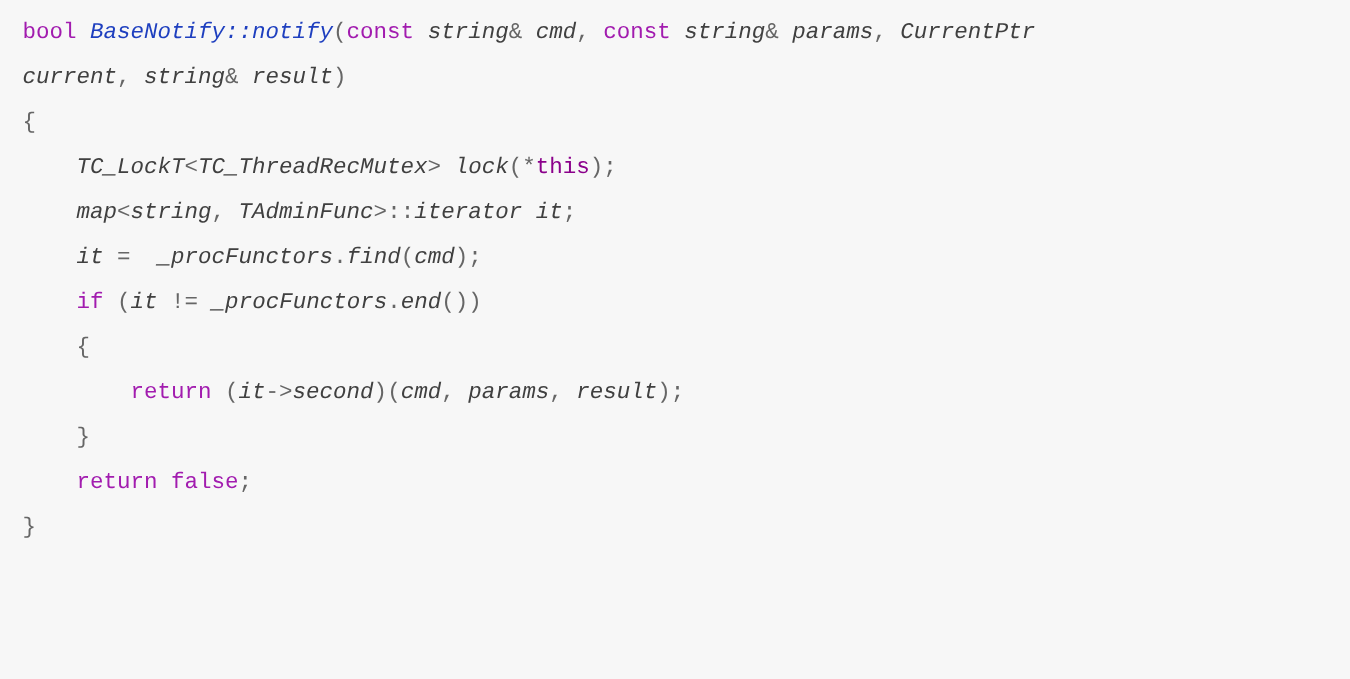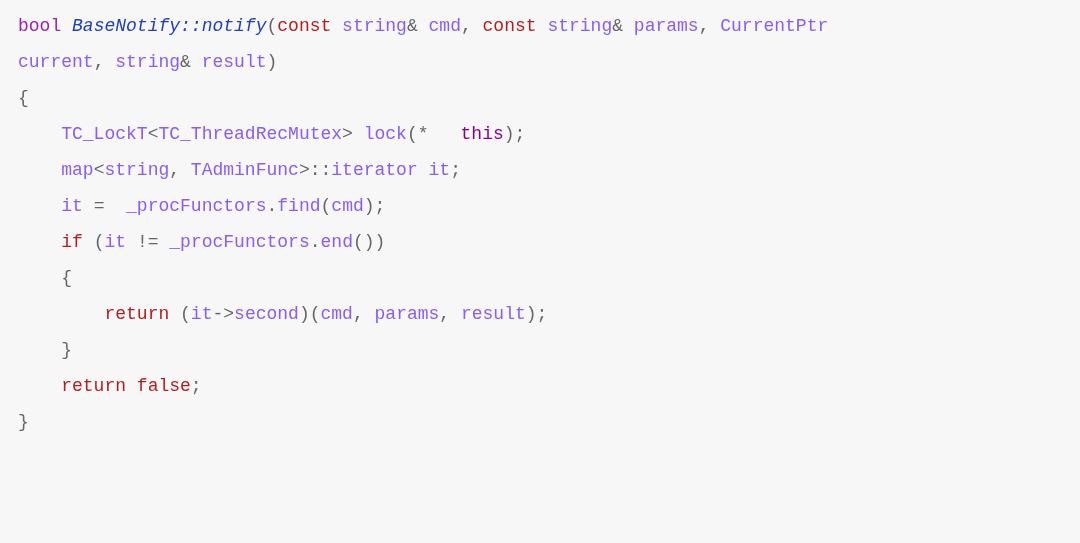--- a/index.html
+++ b/index.html
@@ -12,23 +12,23 @@
     font-size: 18px;
     line-height: 36px;
     color: #333333;
   }
   .code-block {
     padding: 8px 18px;
     white-space: pre;
   }
   .tok-type    { color: #a21caf; }  
   .tok-class   { color: #1e3fbf; font-style: italic; }  
-  .tok-keyword { color: #b91c1c; }  
-  .tok-this    { color: #8b008b; margin-left: 32px; }  
+  .tok-keyword { color: #a21caf; }  
+  .tok-this    { color: #8b008b; }  
   .tok-op      { color: #666666; }  
-  .tok-name    { color: #8b5cf6; }
+  .tok-name    { color: #404040; font-style: italic; }
   .tok-angle   { color: #666666; }
   .line { display: block; }
 </style>
 </head>
 <body>
 
 <div class="code-block"><span class="line"><span class="tok-type">bool</span><span> </span><span class="tok-class">BaseNotify::notify</span><span class="tok-op">(</span><span class="tok-keyword">const</span><span> </span><span class="tok-name">string</span><span class="tok-op">&amp;</span><span> </span><span class="tok-name">cmd</span><span class="tok-op">, </span><span class="tok-keyword">const</span><span> </span><span class="tok-name">string</span><span class="tok-op">&amp;</span><span> </span><span class="tok-name">params</span><span class="tok-op">, </span><span class="tok-name">CurrentPtr</span></span><span class="line"><span class="tok-name">current</span><span class="tok-op">, </span><span class="tok-name">string</span><span class="tok-op">&amp;</span><span> </span><span class="tok-name">result</span><span class="tok-op">)</span></span><span class="line"><span class="tok-op">{</span></span><span class="line"><span>    </span><span class="tok-name">TC_LockT</span><span class="tok-angle">&lt;</span><span class="tok-name">TC_ThreadRecMutex</span><span class="tok-angle">&gt;</span><span> </span><span class="tok-name">lock</span><span class="tok-op">(</span><span class="tok-op">*</span><span class="tok-this">this</span><span class="tok-op">)</span><span class="tok-op">;</span></span><span class="line"><span></span></span><span class="line"><span>    </span><span class="tok-name">map</span><span class="tok-angle">&lt;</span><span class="tok-name">string</span><span class="tok-op">, </span><span class="tok-name">TAdminFunc</span><span class="tok-angle">&gt;</span><span class="tok-op">::</span><span class="tok-name">iterator</span><span> </span><span class="tok-name">it</span><span class="tok-op">;</span></span><span class="line"><span></span></span><span class="line"><span>    </span><span class="tok-name">it</span><span> </span><span class="tok-op">=</span><span>  </span><span class="tok-name">_procFunctors</span><span class="tok-op">.</span><span class="tok-name">find</span><span class="tok-op">(</span><span class="tok-name">cmd</span><span class="tok-op">)</span><span class="tok-op">;</span></span><span class="line"><span></span></span><span class="line"><span>    </span><span class="tok-keyword">if</span><span> </span><span class="tok-op">(</span><span class="tok-name">it</span><span> </span><span class="tok-op">!=</span><span> </span><span class="tok-name">_procFunctors</span><span class="tok-op">.</span><span class="tok-name">end</span><span class="tok-op">(</span><span class="tok-op">)</span><span class="tok-op">)</span></span><span class="line"><span>    </span><span class="tok-op">{</span></span><span class="line"><span>        </span><span class="tok-keyword">return</span><span> </span><span class="tok-op">(</span><span class="tok-name">it</span><span class="tok-op">-&gt;</span><span class="tok-name">second</span><span class="tok-op">)</span><span class="tok-op">(</span><span class="tok-name">cmd</span><span class="tok-op">, </span><span class="tok-name">params</span><span class="tok-op">, </span><span class="tok-name">result</span><span class="tok-op">)</span><span class="tok-op">;</span></span><span class="line"><span>    </span><span class="tok-op">}</span></span><span class="line"><span>    </span><span class="tok-keyword">return</span><span> </span><span class="tok-keyword">false</span><span class="tok-op">;</span></span><span class="line"><span class="tok-op">}</span></span></div>
 
 </body></html>

